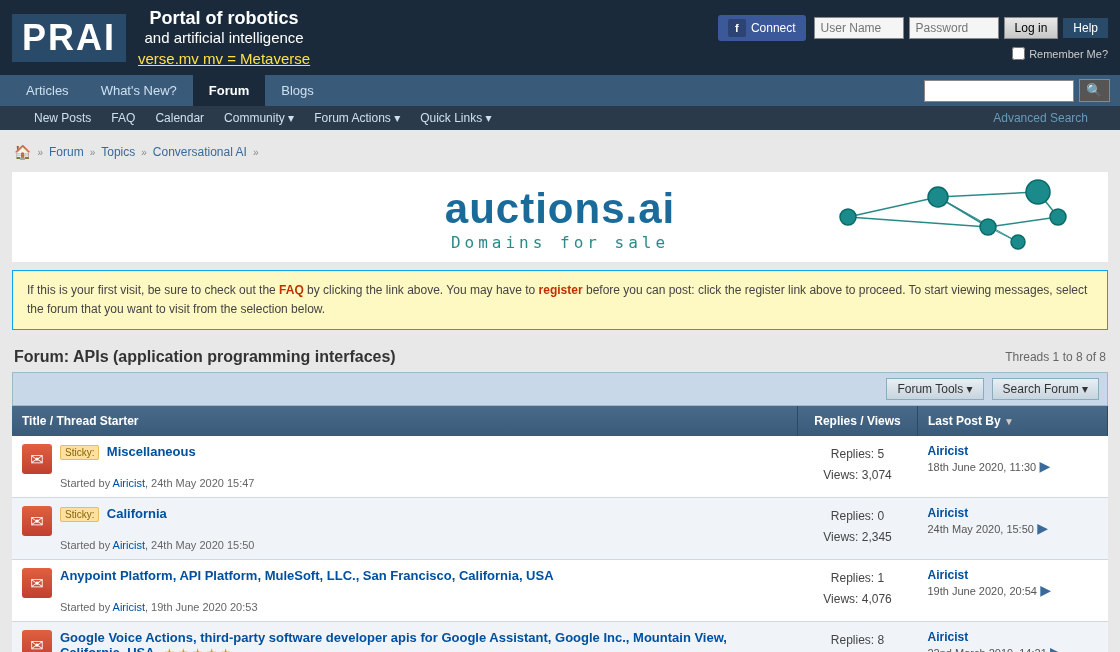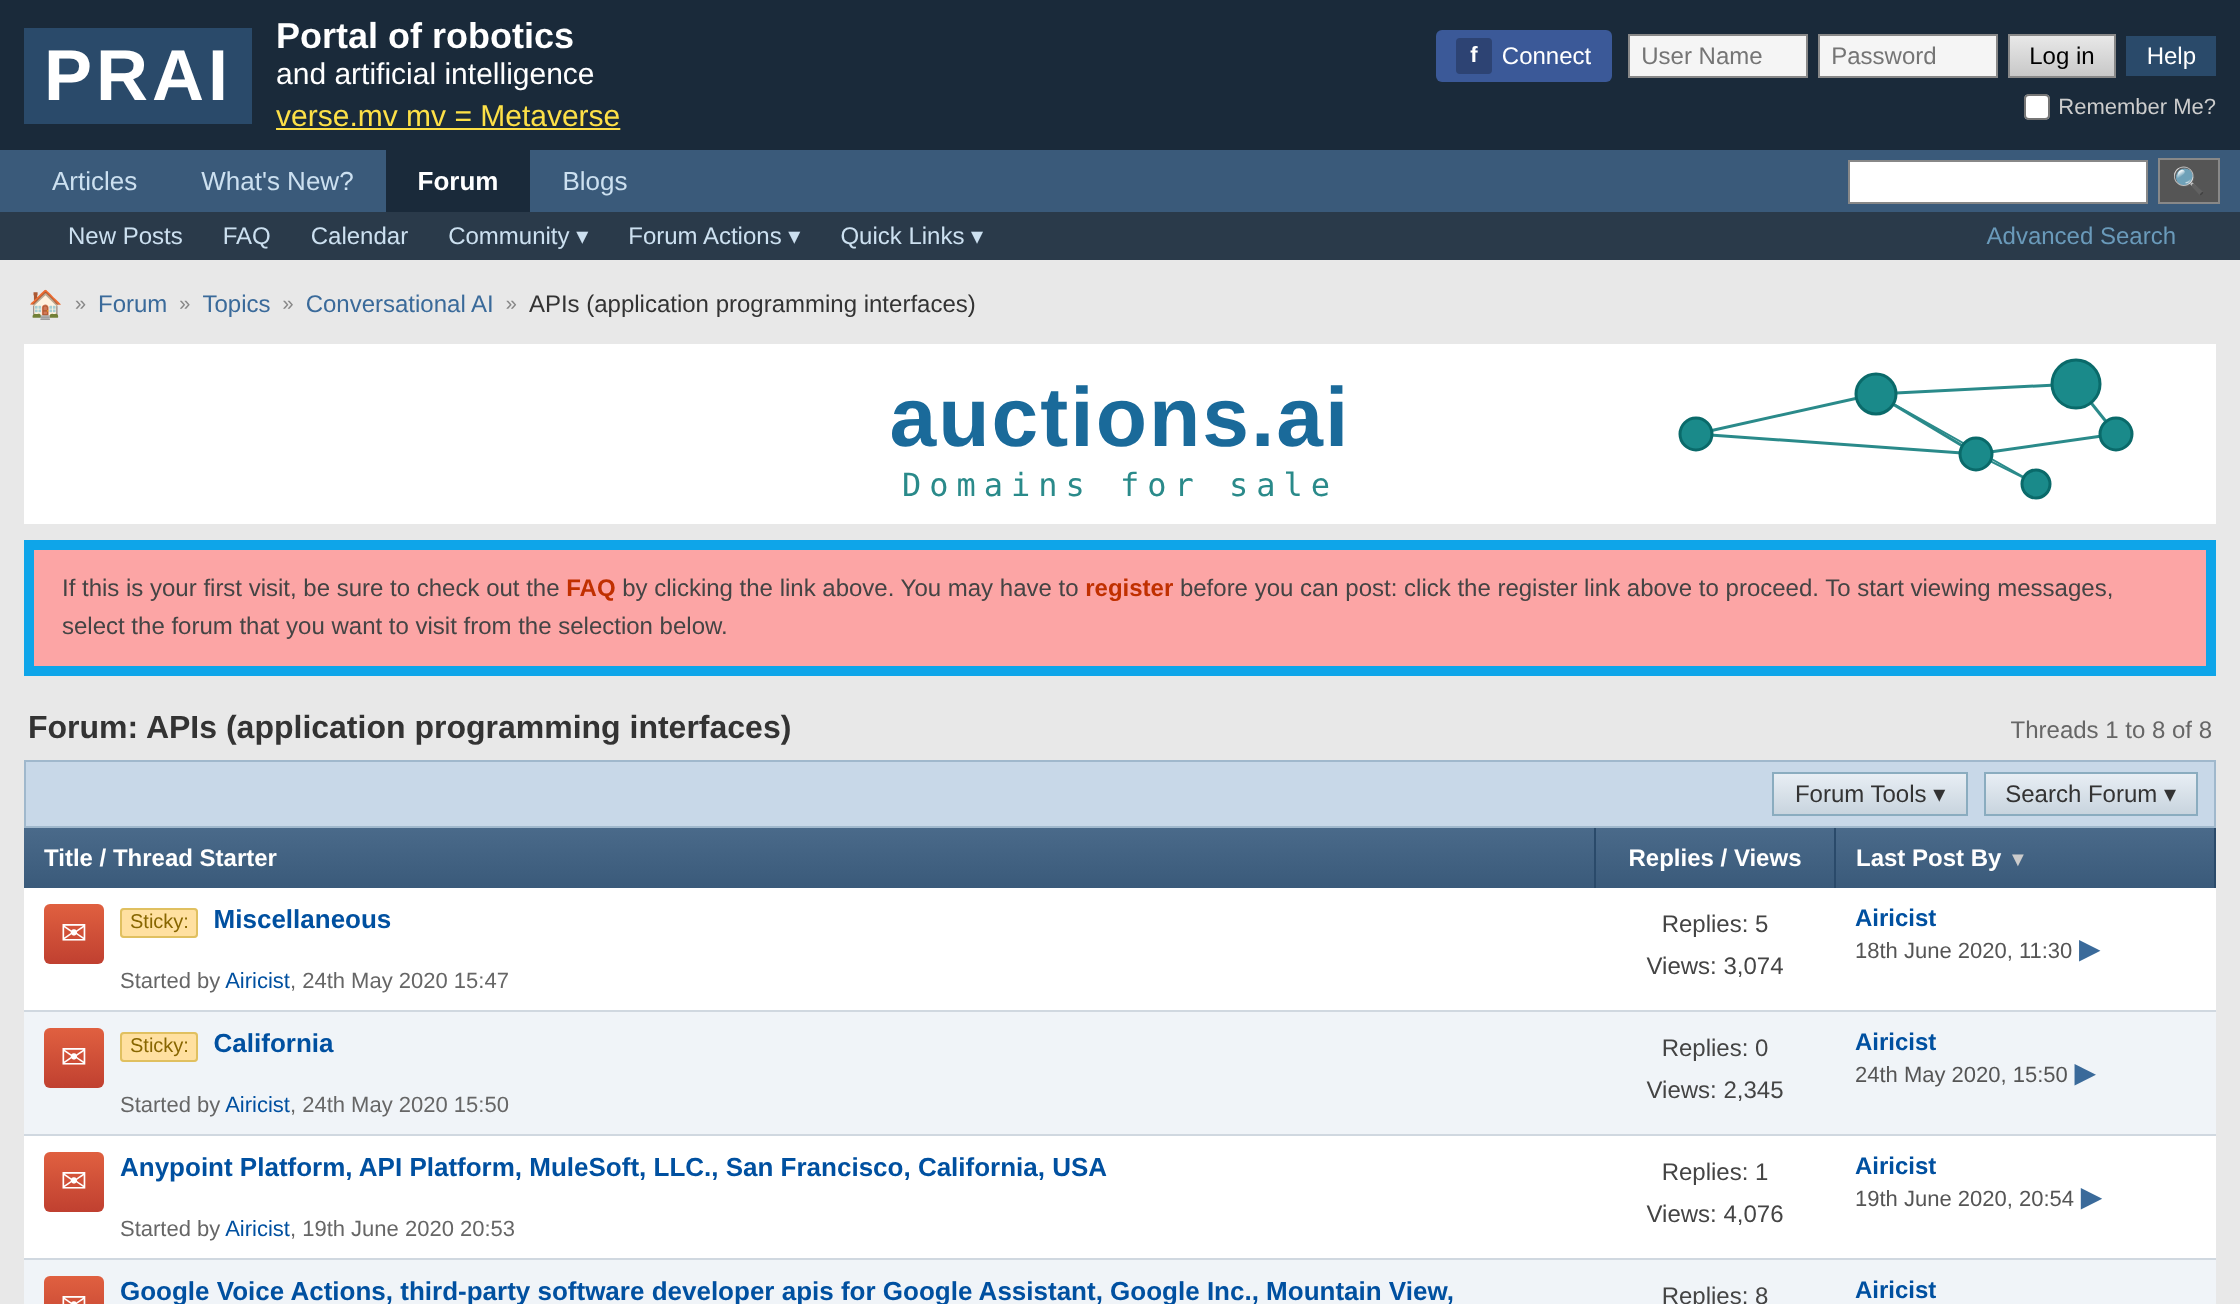--- a/index.html
+++ b/index.html
@@ -3,21 +3,21 @@
   <meta charset="utf-8">
   <style>
     * { margin: 0; padding: 0; box-sizing: border-box; }
     body { font-family: Arial, sans-serif; font-size: 13px; background: #e8e8e8; color: #333; }
 
     
     .header { background: #1a2a3a; display: flex; align-items: center; padding: 8px 12px; justify-content: space-between; }
     .logo-area { display: flex; align-items: center; gap: 12px; }
     .logo-box { background: #2a4a6a; padding: 6px 10px; }
     .logo-text { color: white; font-size: 36px; font-weight: bold; letter-spacing: 2px; line-height: 1; }
-    .site-title { color: white; }
+    .site-title { color: white; text-align: center; }
     .site-title .title-main { font-size: 18px; font-weight: bold; }
     .site-title .title-sub { font-size: 15px; }
     .site-subtitle { color: #fde047; font-size: 15px; margin-top: 4px; text-decoration: underline; }
     .header-right { display: flex; flex-direction: column; align-items: flex-end; gap: 6px; }
     .header-top-right { display: flex; align-items: center; gap: 8px; }
     .fb-connect { background: #3b5998; color: white; padding: 4px 10px; font-size: 12px; border-radius: 3px; display: flex; align-items: center; gap: 5px; }
     .fb-icon { background: #2d4373; width: 18px; height: 18px; display: inline-flex; align-items: center; justify-content: center; color: white; font-weight: bold; font-size: 11px; border-radius: 2px; }
     .login-form { display: flex; align-items: center; gap: 5px; }
     .login-form input[type=text], .login-form input[type=password] { padding: 3px 6px; font-size: 12px; border: 1px solid #888; background: #f5f5f5; width: 90px; }
     .login-btn { background: linear-gradient(#e8e8e8, #c8c8c8); border: 1px solid #888; padding: 3px 10px; font-size: 12px; cursor: pointer; }
@@ -47,21 +47,21 @@
     .home-icon { color: #3a6a9a; font-size: 14px; }
 
     
     .banner { background: white; margin: 6px 0; display: flex; align-items: flex-end; justify-content: center; padding: 10px; position: relative; overflow: hidden; min-height: 90px; }
     .banner-text-area { text-align: center; z-index: 2; }
     .banner-title { color: #1a6a9a; font-size: 42px; font-weight: bold; letter-spacing: 1px; }
     .banner-subtitle { color: #2a8a8a; font-family: monospace; font-size: 16px; letter-spacing: 4px; }
     .banner-graphic { position: absolute; right: 20px; top: 5px; width: 300px; height: 80px; }
 
     
-    .notice-box { background: #fca5a5; border: 5px solid #0ea5e9; padding: 10px 14px; font-size: 12px; color: #444; line-height: 1.6; margin: 8px 0; }
+    .notice-box { background: #fef9c3; border: 1px solid #0ea5e9; padding: 10px 14px; font-size: 12px; color: #444; line-height: 1.6; margin: 8px 0; }
     .notice-box a { color: #c03000; text-decoration: none; font-weight: bold; }
 
     
     .forum-title-area { display: flex; align-items: center; justify-content: space-between; padding: 10px 2px 6px; }
     .forum-title { font-size: 16px; font-weight: bold; color: #333; }
     .thread-count { font-size: 12px; color: #666; }
 
     
     .table-toolbar { background: #c8d8e8; border: 1px solid #a0b8cc; padding: 5px 8px; display: flex; justify-content: flex-end; gap: 8px; margin-bottom: 0; }
     .toolbar-btn { background: linear-gradient(#e8eef4, #c8d4de); border: 1px solid #8aacbf; padding: 3px 10px; font-size: 12px; cursor: pointer; color: #333; display: flex; align-items: center; gap: 4px; }
@@ -157,21 +157,20 @@
 
   <div class="breadcrumb">
     <span class="home-icon">🏠</span>
     <span class="breadcrumb-sep">»</span>
     <a href="#">Forum</a>
     <span class="breadcrumb-sep">»</span>
     <a href="#">Topics</a>
     <span class="breadcrumb-sep">»</span>
     <a href="#">Conversational AI</a>
     <span class="breadcrumb-sep">»</span>
-    <span>APIs (application programming interfaces)</span>
   </div>
 
   <div class="banner">
     <div class="banner-text-area">
       <div class="banner-title">auctions.ai</div>
       <div class="banner-subtitle">Domains for sale</div>
     </div>
 
     <svg class="banner-graphic" viewBox="0 0 300 80" xmlns="http://www.w3.org/2000/svg">
       <line x1="60" y1="40" x2="150" y2="20" stroke="#2a8a8a" stroke-width="1.5"></line>

